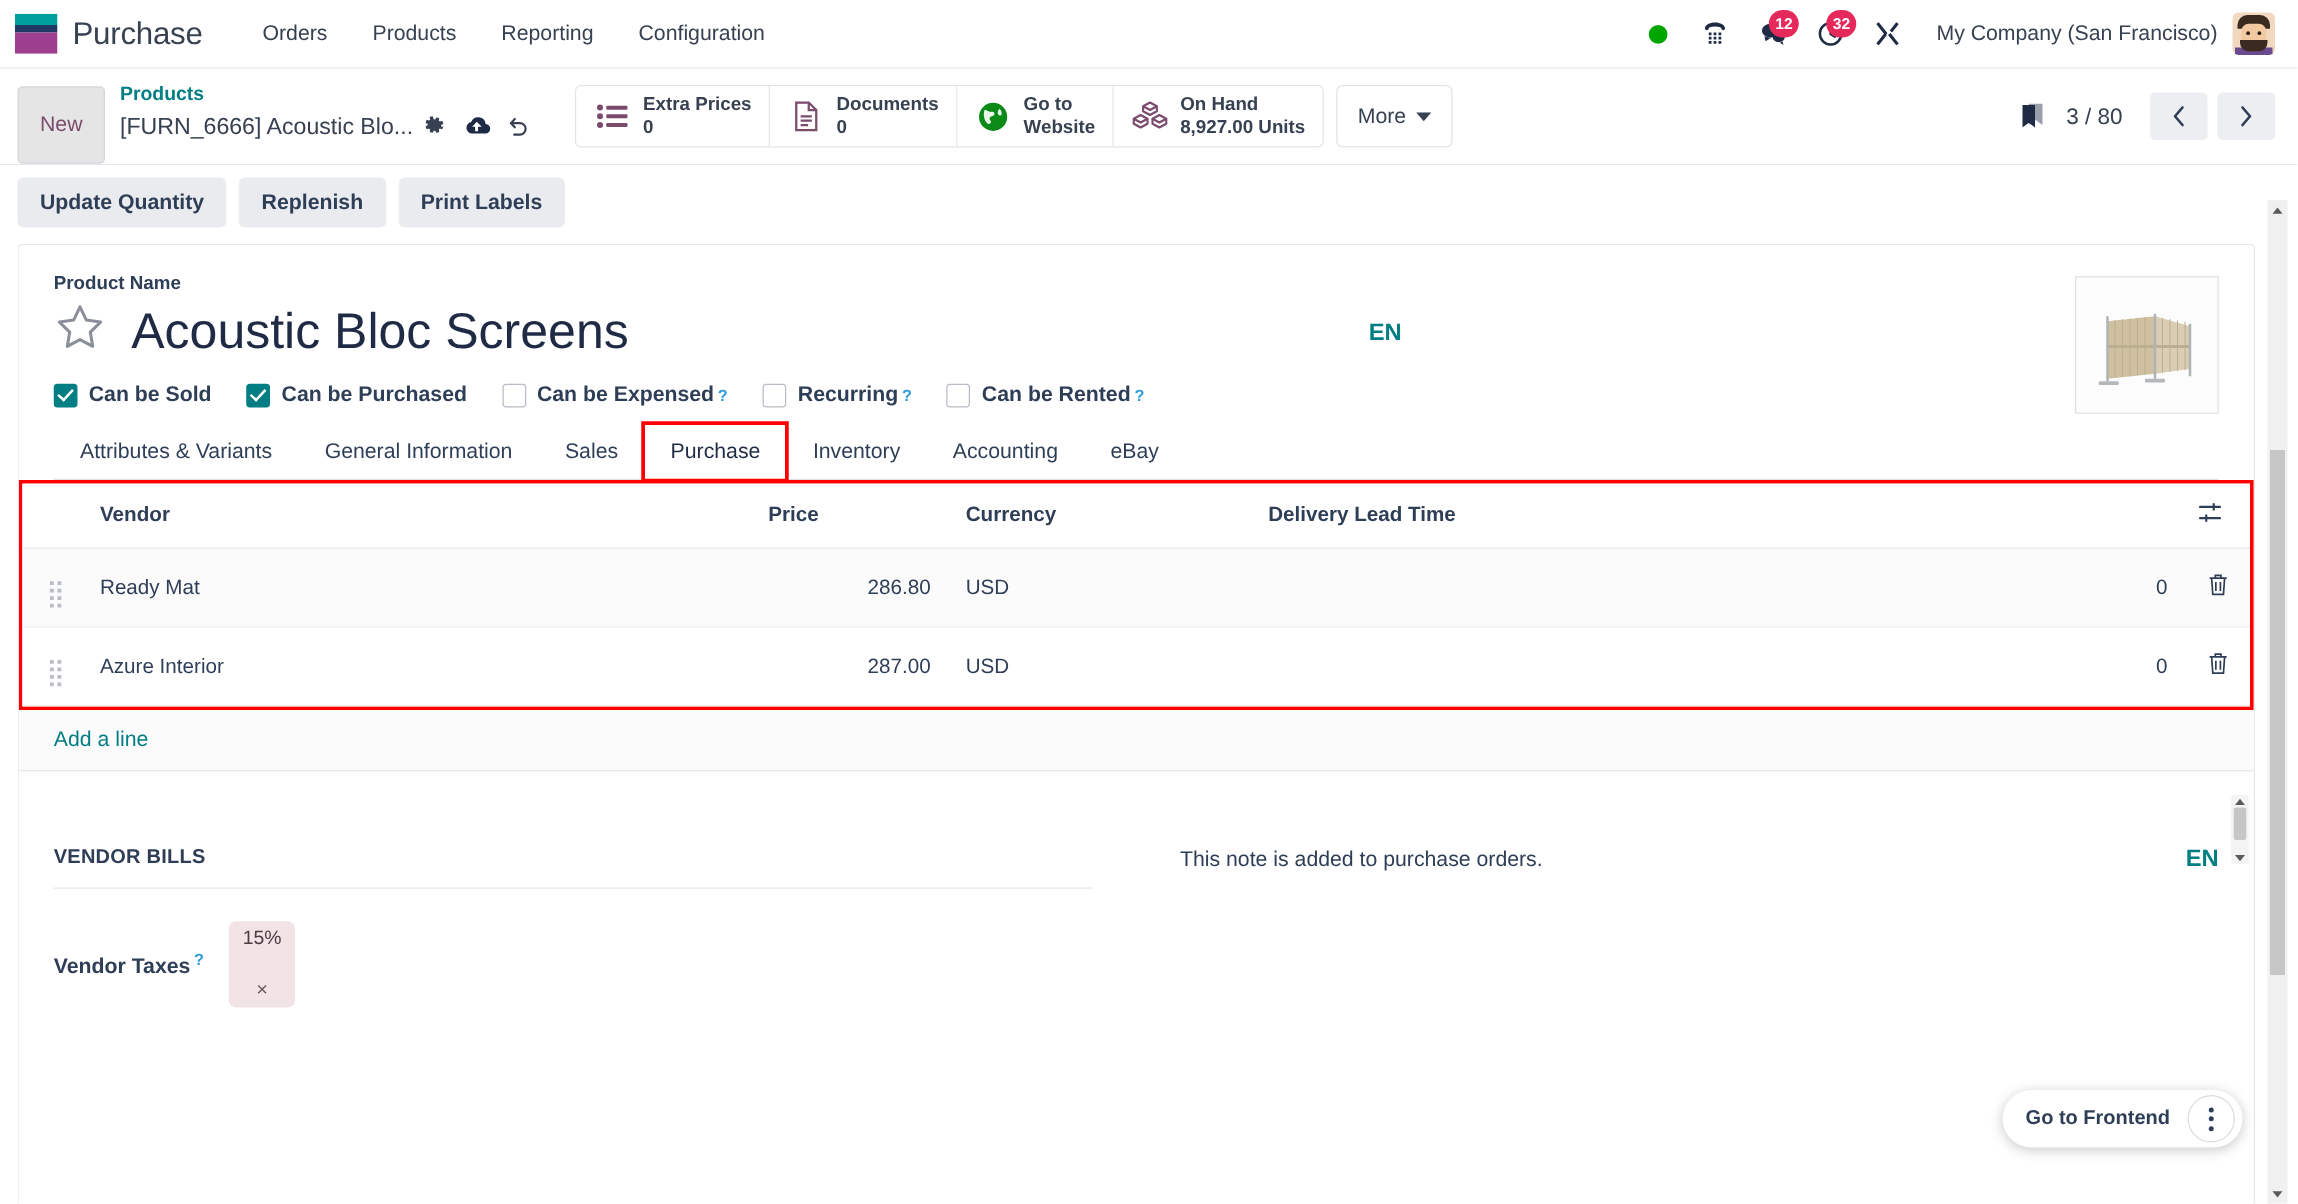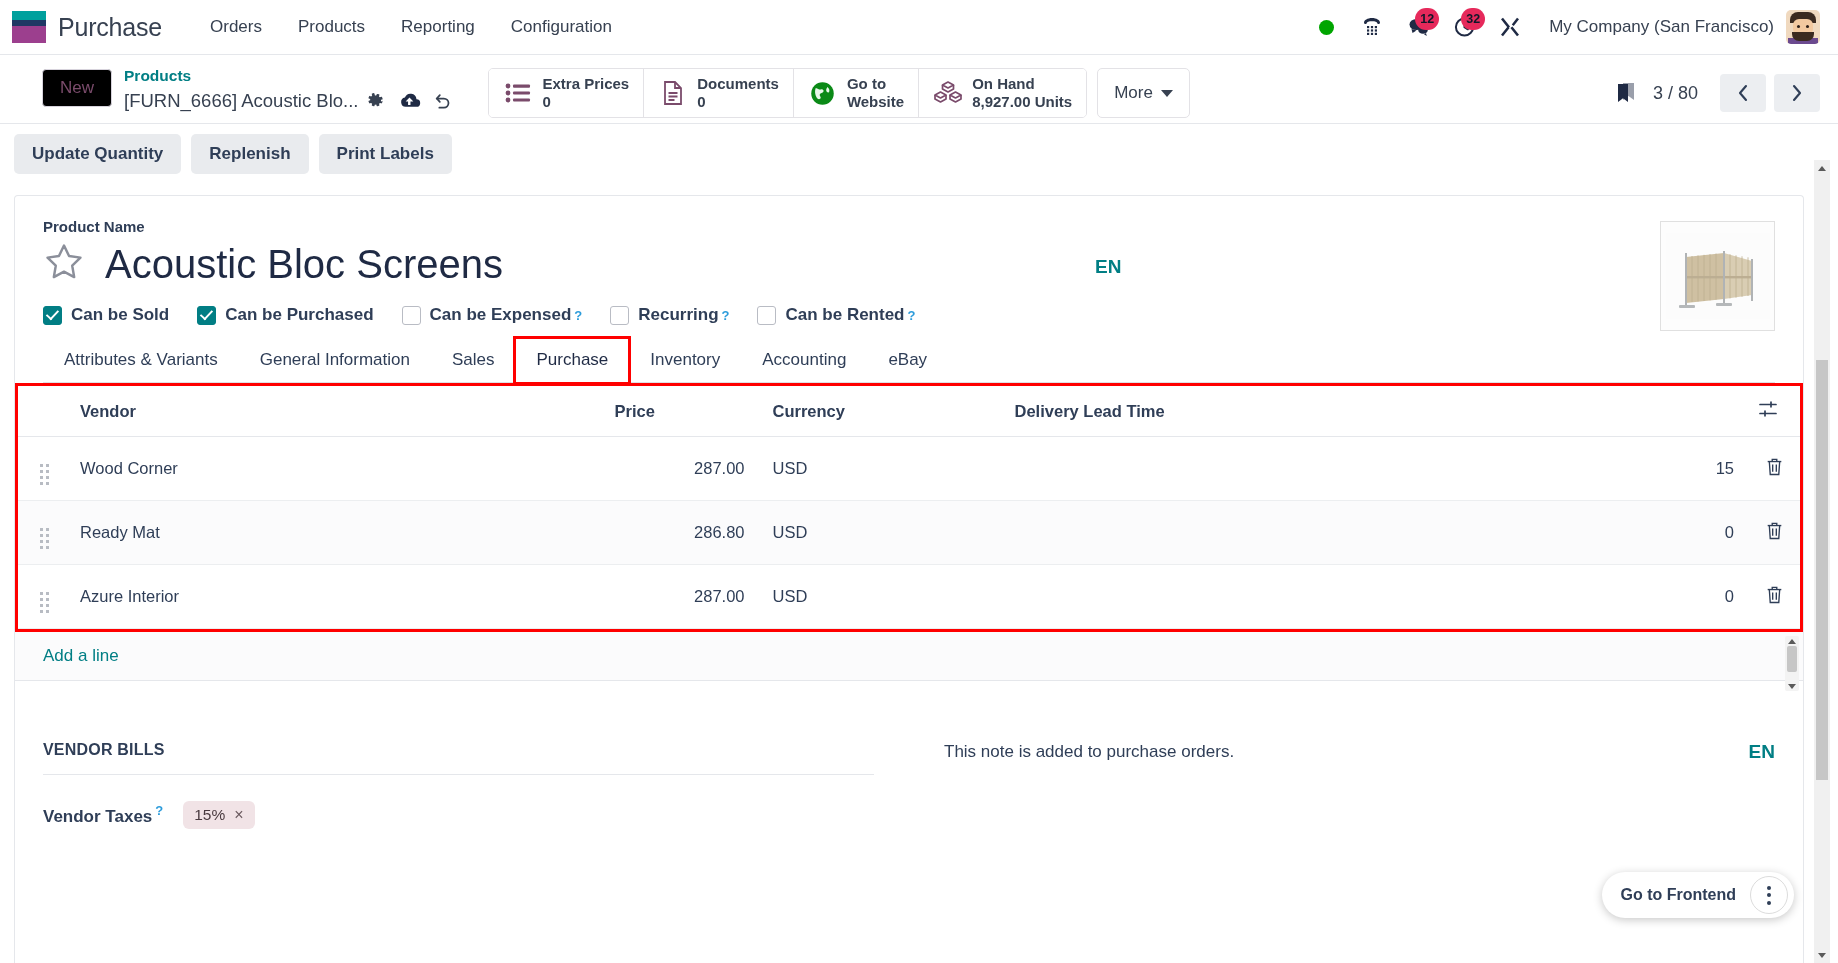--- a/index.html
+++ b/index.html
@@ -44,21 +44,21 @@
   }
   .nb-icon {
     position: relative; display: flex; align-items: center; justify-content: center;
     width: 46px; height: 40px; cursor: pointer; color: #1f2a44;
   }
   .dot-green {
     width: 15px; height: 15px; border-radius: 50%; background: #00a500;
   }
   .nb-badge {
     position: absolute; top: 1px; right: 2px;
-    background: #e6295b; color: #0f172a; font-size: 12.5px; font-weight: 600;
+    background: #e6295b; color: #ffffff; font-size: 12.5px; font-weight: 600;
     min-width: 22px; height: 22px; line-height: 22px; text-align: center;
     border-radius: 11px; padding: 0 5px;
   }
   .company-name {
     font-size: 17px; color: #374151; margin: 0 12px 0 16px; white-space: nowrap;
   }
   .avatar {
     width: 34px; height: 34px; border-radius: 5px; overflow: hidden;
     background: #f0d9bf; position: relative; cursor: pointer; flex: none;
   }
@@ -69,24 +69,24 @@
   .avatar .beard { position:absolute; bottom:3px; left:6px; right:6px; height:9px; background:#3b2a20; border-radius:0 0 7px 7px;}
   .avatar .body { position:absolute; bottom:0; left:2px; right:2px; height:6px; background:#6b4a8f;}
 
   
   .control-panel {
     display: flex; align-items: flex-start;
     padding: 9px 18px 0 14px; min-height: 68px;
     background: #ffffff; position: relative;
   }
   .btn-new {
-    border: 1px solid #d7d3dc; background: #000000;
+    border: 1px solid #d7d3dc; background: #e5e5e5;
     color: #7a4b6b; font-size: 17px; font-weight: 500;
-    padding: 8px 17px; border-radius: 4px; cursor: pointer;
-    margin-right: 12px; line-height: 1.2; margin-top: 5px; margin-left: 28px;
+    padding: 20px 17px; border-radius: 4px; cursor: pointer;
+    margin-right: 12px; line-height: 1.2; margin-top: 5px;
   }
   .breadcrumb-block { display: flex; flex-direction: column; margin-top: 2px; }
   .bc-parent {
     color: #017e84; font-size: 15.5px; font-weight: 700; cursor: pointer;
     line-height: 1.35;
   }
   .bc-current-row { display: flex; align-items: center; gap: 0; }
   .bc-current {
     font-size: 18.5px; color: #374151; line-height: 1.3;
     max-width: 245px; overflow: hidden; text-overflow: ellipsis; white-space: nowrap;
@@ -242,21 +242,21 @@
   .groups { display: flex; gap: 70px; margin-top: 60px; }
   .group { flex: 1; min-width: 0; }
   .group-title {
     font-size: 16px; font-weight: 700; color: #2f3e57; letter-spacing: 0.2px;
     padding-bottom: 15px; border-bottom: 1px solid #e5e7eb; margin-bottom: 26px;
   }
   .field-row { display: flex; align-items: center; gap: 20px; }
   .field-label { font-size: 17px; font-weight: 700; color: #2f3e57; white-space: nowrap; }
   .tag-pill {
     background: #f1e3e6; color: #4a3b40; font-size: 15.5px;
-    padding: 5px 11px; border-radius: 6px; display: inline-flex; align-items: center; gap: 9px;
+    padding: 5px 11px; border-radius: 6px; display: inline-flex; align-items: center; gap: 25px; flex-direction: column;
   }
   .tag-x { cursor: pointer; color: #6b5a5f; font-size: 16px; line-height: 1; }
   .note-row { display: flex; align-items: center; justify-content: space-between; }
   .note-text { font-size: 17px; color: #2f3e57; }
 
   
   .scroll-right {
     position: absolute; right: 8px; top: 160px; bottom: 0; width: 16px;
     background: #f0f0f0; z-index: 5;
   }
@@ -588,48 +588,20 @@
             <th class="col-lead">Delivery Lead Time</th>
             <th class="th-optional">
               <svg width="20" height="18" viewBox="0 0 20 18" fill="none" stroke="#2f3e57" stroke-width="1.7" stroke-linecap="round">
                 <path d="M2 4.5h16M2 13.5h16"></path>
                 <path d="M13 2.2v4.6M7 11.2v4.6"></path>
               </svg>
             </th>
           </tr>
         </thead>
         <tbody>
-          <tr>
-            <td class="col-handle">
-              <span class="drag-handle">
-                  <i></i>
-                  <i></i>
-                  <i></i>
-                  <i></i>
-                  <i></i>
-                  <i></i>
-                  <i></i>
-                  <i></i>
-                </span>
-            </td>
-            <td class="col-vendor">Wood Corner</td>
-            <td class="col-price">287.00</td>
-            <td class="col-currency">USD</td>
-            <td class="col-lead">15</td>
-            <td class="col-trash">
-              <span class="trash-btn">
-                <svg width="19" height="20" viewBox="0 0 20 22" fill="none" stroke="#2f3e57" stroke-width="1.5">
-                  <path d="M2.5 5h15"></path>
-                    <path d="M7.5 5V2.6h5V5"></path>
-                  <path d="M4.3 5l1 14.2h9.4L15.7 5"></path>
-                  <path d="M8 8.3v8M12 8.3v8"></path>
-                </svg>
-              </span>
-            </td>
-          </tr>
           <tr class="alt">
             <td class="col-handle">
               <span class="drag-handle">
                   <i></i>
                   <i></i>
                   <i></i>
                   <i></i>
                   <i></i>
                   <i></i>
                   <i></i>

